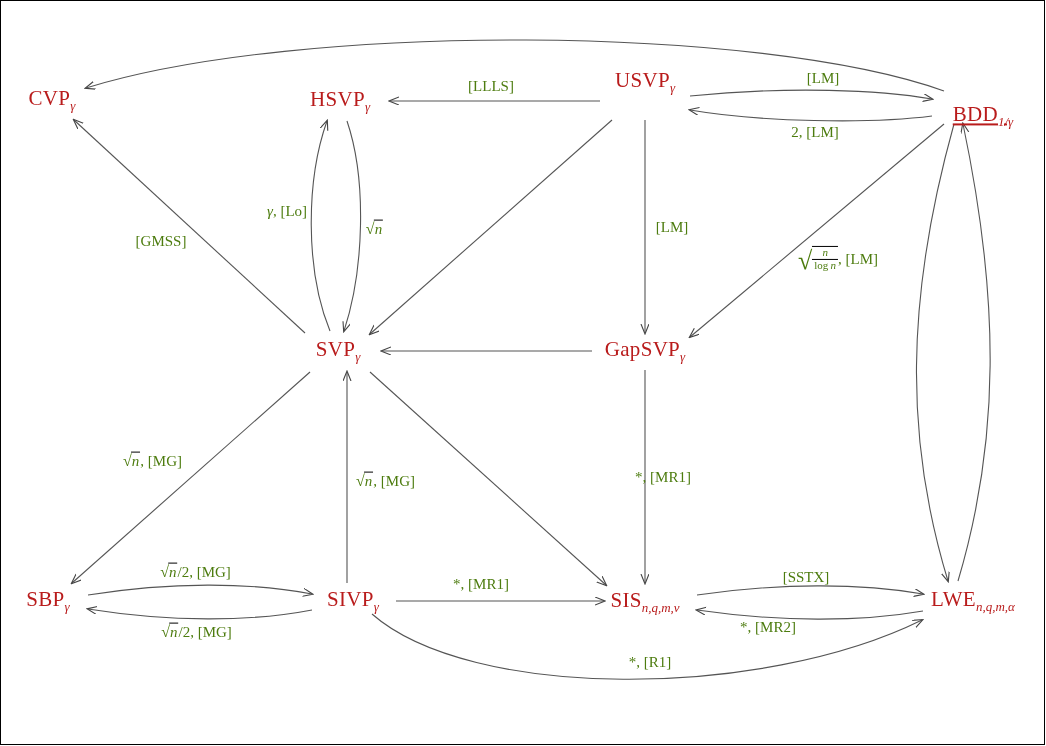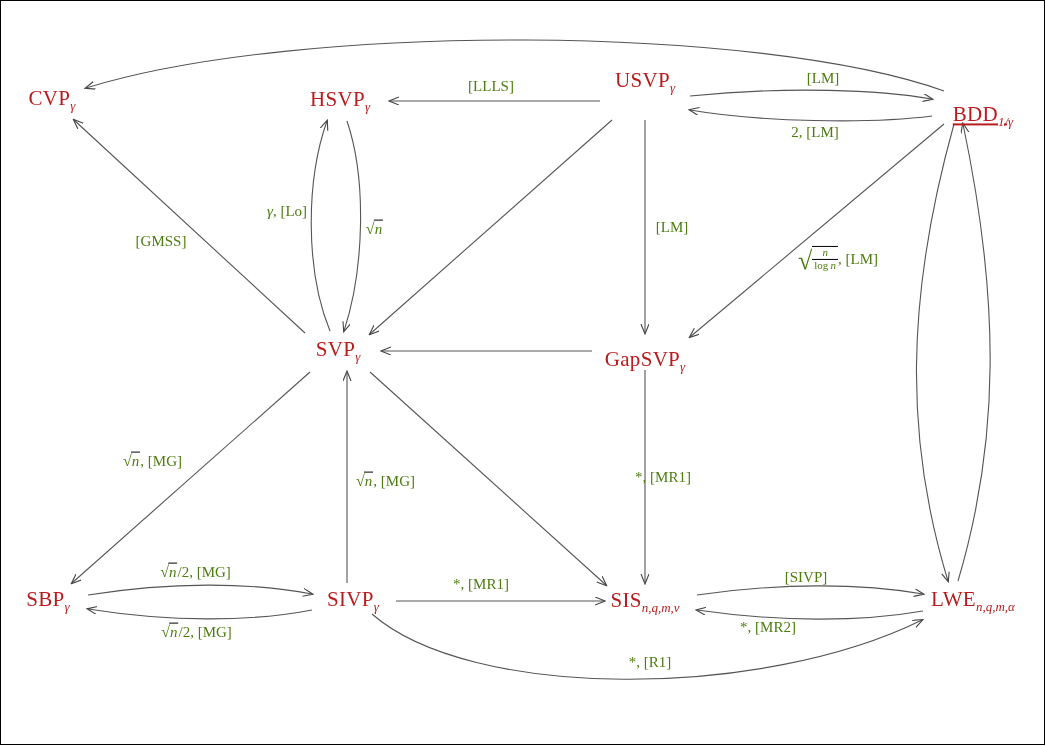--- a/index.html
+++ b/index.html
@@ -150,21 +150,21 @@
   <div class="node" style="left:52px;  top:100px;"><span>CVP</span><span class="sub gam">γ</span></div>
 
   <div class="node" style="left:340px; top:101px;"><span>HSVP</span><span class="sub gam">γ</span></div>
 
   <div class="node" style="left:645px; top:82px;"><span>USVP</span><span class="sub gam">γ</span></div>
 
   <div class="node" style="left:983px; top:116px;text-decoration:underline;"><span>BDD</span><span class="sub gam">1/γ</span></div>
 
   <div class="node" style="left:338px; top:351px;"><span>SVP</span><span class="sub gam">γ</span></div>
 
-  <div class="node" style="left:645px; top:361px;"><span>GapSVP</span><span class="sub gam">γ</span></div>
+  <div class="node" style="left:645px; top:351px;"><span>GapSVP</span><span class="sub gam">γ</span></div>
 
   <div class="node" style="left:48px;  top:601px;"><span>SBP</span><span class="sub gam">γ</span></div>
 
   <div class="node" style="left:353px; top:601px;"><span>SIVP</span><span class="sub gam">γ</span></div>
 
   <div class="node" style="left:645px; top:602px;"><span>SIS</span><span class="sub">n,q,m,ν</span></div>
 
   <div class="node" style="left:973px; top:601px;"><span>LWE</span><span class="sub">n,q,m,α</span></div>
 
   <div class="edge-label" style="left:491px; top:87px;">[LLLS]</div>
@@ -178,21 +178,21 @@
 
   <div class="edge-label" style="left:672px; top:228px;">[LM]</div>
 
   <div class="edge-label" style="left:838px; top:259px;"><span class="tall-rad">√</span><span class="frac" style="border-top:1px solid #000;"><span class="num it">n</span><span class="den">log <span class="it">n</span></span></span>, [LM]</div>
 
   <div class="edge-label" style="left:152px; top:461px;"><span class="sqrt"><span class="rad">√</span><span class="radicand it">n</span></span>, [MG]</div>
 
   <div class="edge-label" style="left:385px; top:481px;"><span class="sqrt"><span class="rad">√</span><span class="radicand it">n</span></span>, [MG]</div>
 
   <div class="edge-label" style="left:663px; top:478px;">*, [MR1]</div>
-  <div class="edge-label" style="left:806px; top:578px;">[SIVP]</div>
+  <div class="edge-label" style="left:806px; top:578px;">[SSTX]</div>
 
   <div class="edge-label" style="left:195px; top:572px;"><span class="sqrt"><span class="rad">√</span><span class="radicand it">n</span></span>/2, [MG]</div>
 
   <div class="edge-label" style="left:196px; top:632px;"><span class="sqrt"><span class="rad">√</span><span class="radicand it">n</span></span>/2, [MG]</div>
 
   <div class="edge-label" style="left:481px; top:585px;">*, [MR1]</div>
   <div class="edge-label" style="left:768px; top:628px;">*, [MR2]</div>
   <div class="edge-label" style="left:650px; top:663px;">*, [R1]</div>
 
 </div>

